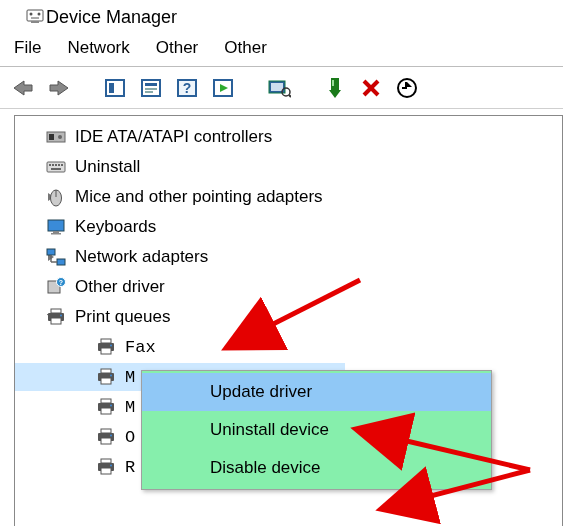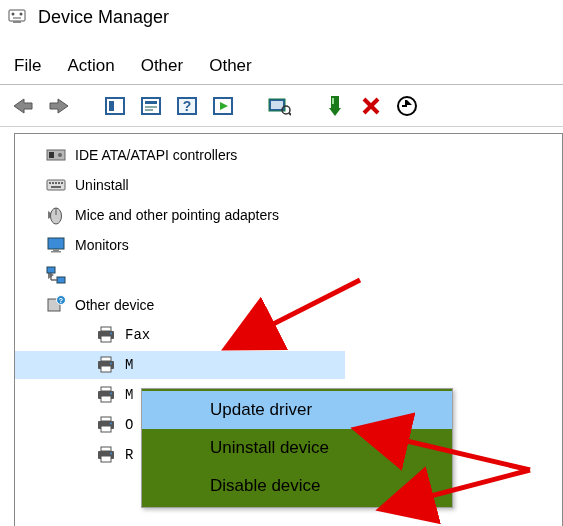--- a/index.html
+++ b/index.html
@@ -10,31 +10,30 @@
     background: #fff;
     color: #000;
     width: 563px;
     height: 526px;
     overflow: hidden;
     position: relative;
   }
   .titlebar {
     display: flex;
     align-items: center;
-    padding: 6px 10px 2px 6px;
-    gap: 10px;
+    padding: 6px 10px 2px 24px;
   }
   .titlebar .title { font-size: 18px; }
   .menubar {
     display: flex;
     padding: 8px 14px 6px 14px;
     gap: 26px;
     font-size: 17px;
   }
-  .menubar span { cursor: default; margin-top: 18px; }
+  .menubar span { cursor: default; }
   .sep {
     height: 1px;
     background: #bdbdbd;
     margin: 2px 0 0 0;
   }
   .toolbar {
     display: flex;
     align-items: center;
     padding: 4px 8px;
     gap: 6px;
@@ -69,37 +68,37 @@
   }
   .row.child { padding-left: 80px; font-family: Liberation Mono, monospace; }
   .chev {
     width: 16px; height: 16px;
     display: flex; align-items: center; justify-content: center;
     color: #555;
     position: absolute;
     left: 28px;
   }
   .chev svg { display:block; }
-  .row-label { font-size: 14px; }
+  .row-label { font-size: 17px; }
   .icn { width: 22px; height: 22px; display:flex; align-items:center; justify-content:center; }
   .sel-bar {
     position: absolute;
     left: 80px;
     width: 330px;
     height: 28px;
     background: #cde8ff;
     z-index: 0;
   }
   .row > * { z-index: 1; }
   .ctxmenu {
     position: absolute;
     left: 126px;
     top: 254px;
-    width: 312px;
-    background: #4d7c0f;
+    width: 351px;
+    background: #86efac;
     border: 1px solid #a0a0a0;
     box-shadow: 2px 2px 4px rgba(0,0,0,0.25);
     z-index: 10;
     padding: 2px 0;
   }
   .ctxitem {
     height: 38px;
     display: flex;
     align-items: center;
     padding-left: 68px;
@@ -123,21 +122,21 @@
       <circle cx="6" cy="7" r="1.5" fill="#555"></circle>
       <circle cx="14" cy="7" r="1.5" fill="#555"></circle>
       <line x1="6" y1="11" x2="14" y2="11" stroke="#555"></line>
     </svg>
   </span>
   <span class="title">Device Manager</span>
 </div>
 
 <div class="menubar">
   <span>File</span>
-  <span>Action</span>
+  <span>Network</span>
   <span>Other</span>
   <span>Other</span>
 </div>
 <div class="sep"></div>
 
 <div class="toolbar">
   <div class="tbtn">
     <svg width="22" height="18" viewBox="0 0 22 18">
         <polygon points="12,2 12,6 20,6 20,12 12,12 12,16 2,9" fill="#888" stroke="#555"></polygon>
       </svg>
@@ -263,51 +262,68 @@
             <polygon points="2,1 8,5 2,9" fill="#777"></polygon>
           </svg>
         </span>
       <span class="icn">
           <svg width="20" height="18" viewBox="0 0 20 18">
             <rect x="2" y="2" width="16" height="11" fill="#3a8bd8" stroke="#245"></rect>
             <rect x="7" y="13" width="6" height="2" fill="#888"></rect>
             <rect x="5" y="15" width="10" height="1.5" fill="#888"></rect>
           </svg>
         </span>
-      <span class="row-label">Monitors</span>
+      <span class="row-label">Keyboards</span>
     </div>
     <div class="row">
       <span class="chev">
           <svg width="10" height="10">
             <polygon points="2,1 8,5 2,9" fill="#777"></polygon>
           </svg>
         </span>
       <span class="icn">
           <svg width="20" height="18" viewBox="0 0 20 18">
             <rect x="1" y="1" width="8" height="6" fill="#3a8bd8" stroke="#245"></rect>
             <rect x="11" y="11" width="8" height="6" fill="#3a8bd8" stroke="#245"></rect>
             <line x1="5" y1="7" x2="5" y2="14" stroke="#666" stroke-width="1.5"></line>
             <line x1="5" y1="14" x2="11" y2="14" stroke="#666" stroke-width="1.5"></line>
           </svg>
         </span>
+      <span class="row-label">Network adapters</span>
     </div>
     <div class="row">
       <span class="chev">
           <svg width="10" height="10">
             <polygon points="2,1 8,5 2,9" fill="#777"></polygon>
           </svg>
         </span>
       <span class="icn">
           <svg width="20" height="20" viewBox="0 0 20 20">
             <rect x="2" y="4" width="12" height="12" fill="#ccc" stroke="#555"></rect>
             <circle cx="15" cy="5" r="4.5" fill="#2a8acb" stroke="#fff"></circle>
             <text x="15" y="8" text-anchor="middle" font-size="7" fill="#fff" font-weight="bold">?</text>
           </svg>
         </span>
-      <span class="row-label">Other device</span>
+      <span class="row-label">Other driver</span>
+    </div>
+    <div class="row">
+      <span class="chev">
+          <svg width="10" height="10">
+            <polygon points="1,2 9,2 5,8" fill="#333"></polygon>
+          </svg>
+        </span>
+      <span class="icn">
+          <svg width="20" height="18" viewBox="0 0 20 18">
+            <rect x="5" y="1" width="10" height="4" fill="#fff" stroke="#555"></rect>
+            <rect x="2" y="5" width="16" height="8" rx="1" fill="#555"></rect>
+            <rect x="5" y="10" width="10" height="6" fill="#fff" stroke="#555"></rect>
+            <circle cx="15" cy="7.5" r="1" fill="#3a8bd8"></circle>
+          </svg>
+        </span>
+      <span class="row-label">Print queues</span>
     </div>
 
     <div class="row child">
       <span class="icn">
           <svg width="20" height="18" viewBox="0 0 20 18">
             <rect x="5" y="1" width="10" height="4" fill="#fff" stroke="#555"></rect>
             <rect x="2" y="5" width="16" height="8" rx="1" fill="#555"></rect>
             <rect x="5" y="10" width="10" height="6" fill="#fff" stroke="#555"></rect>
             <circle cx="15" cy="7.5" r="1" fill="#3a8bd8"></circle>
           </svg>

